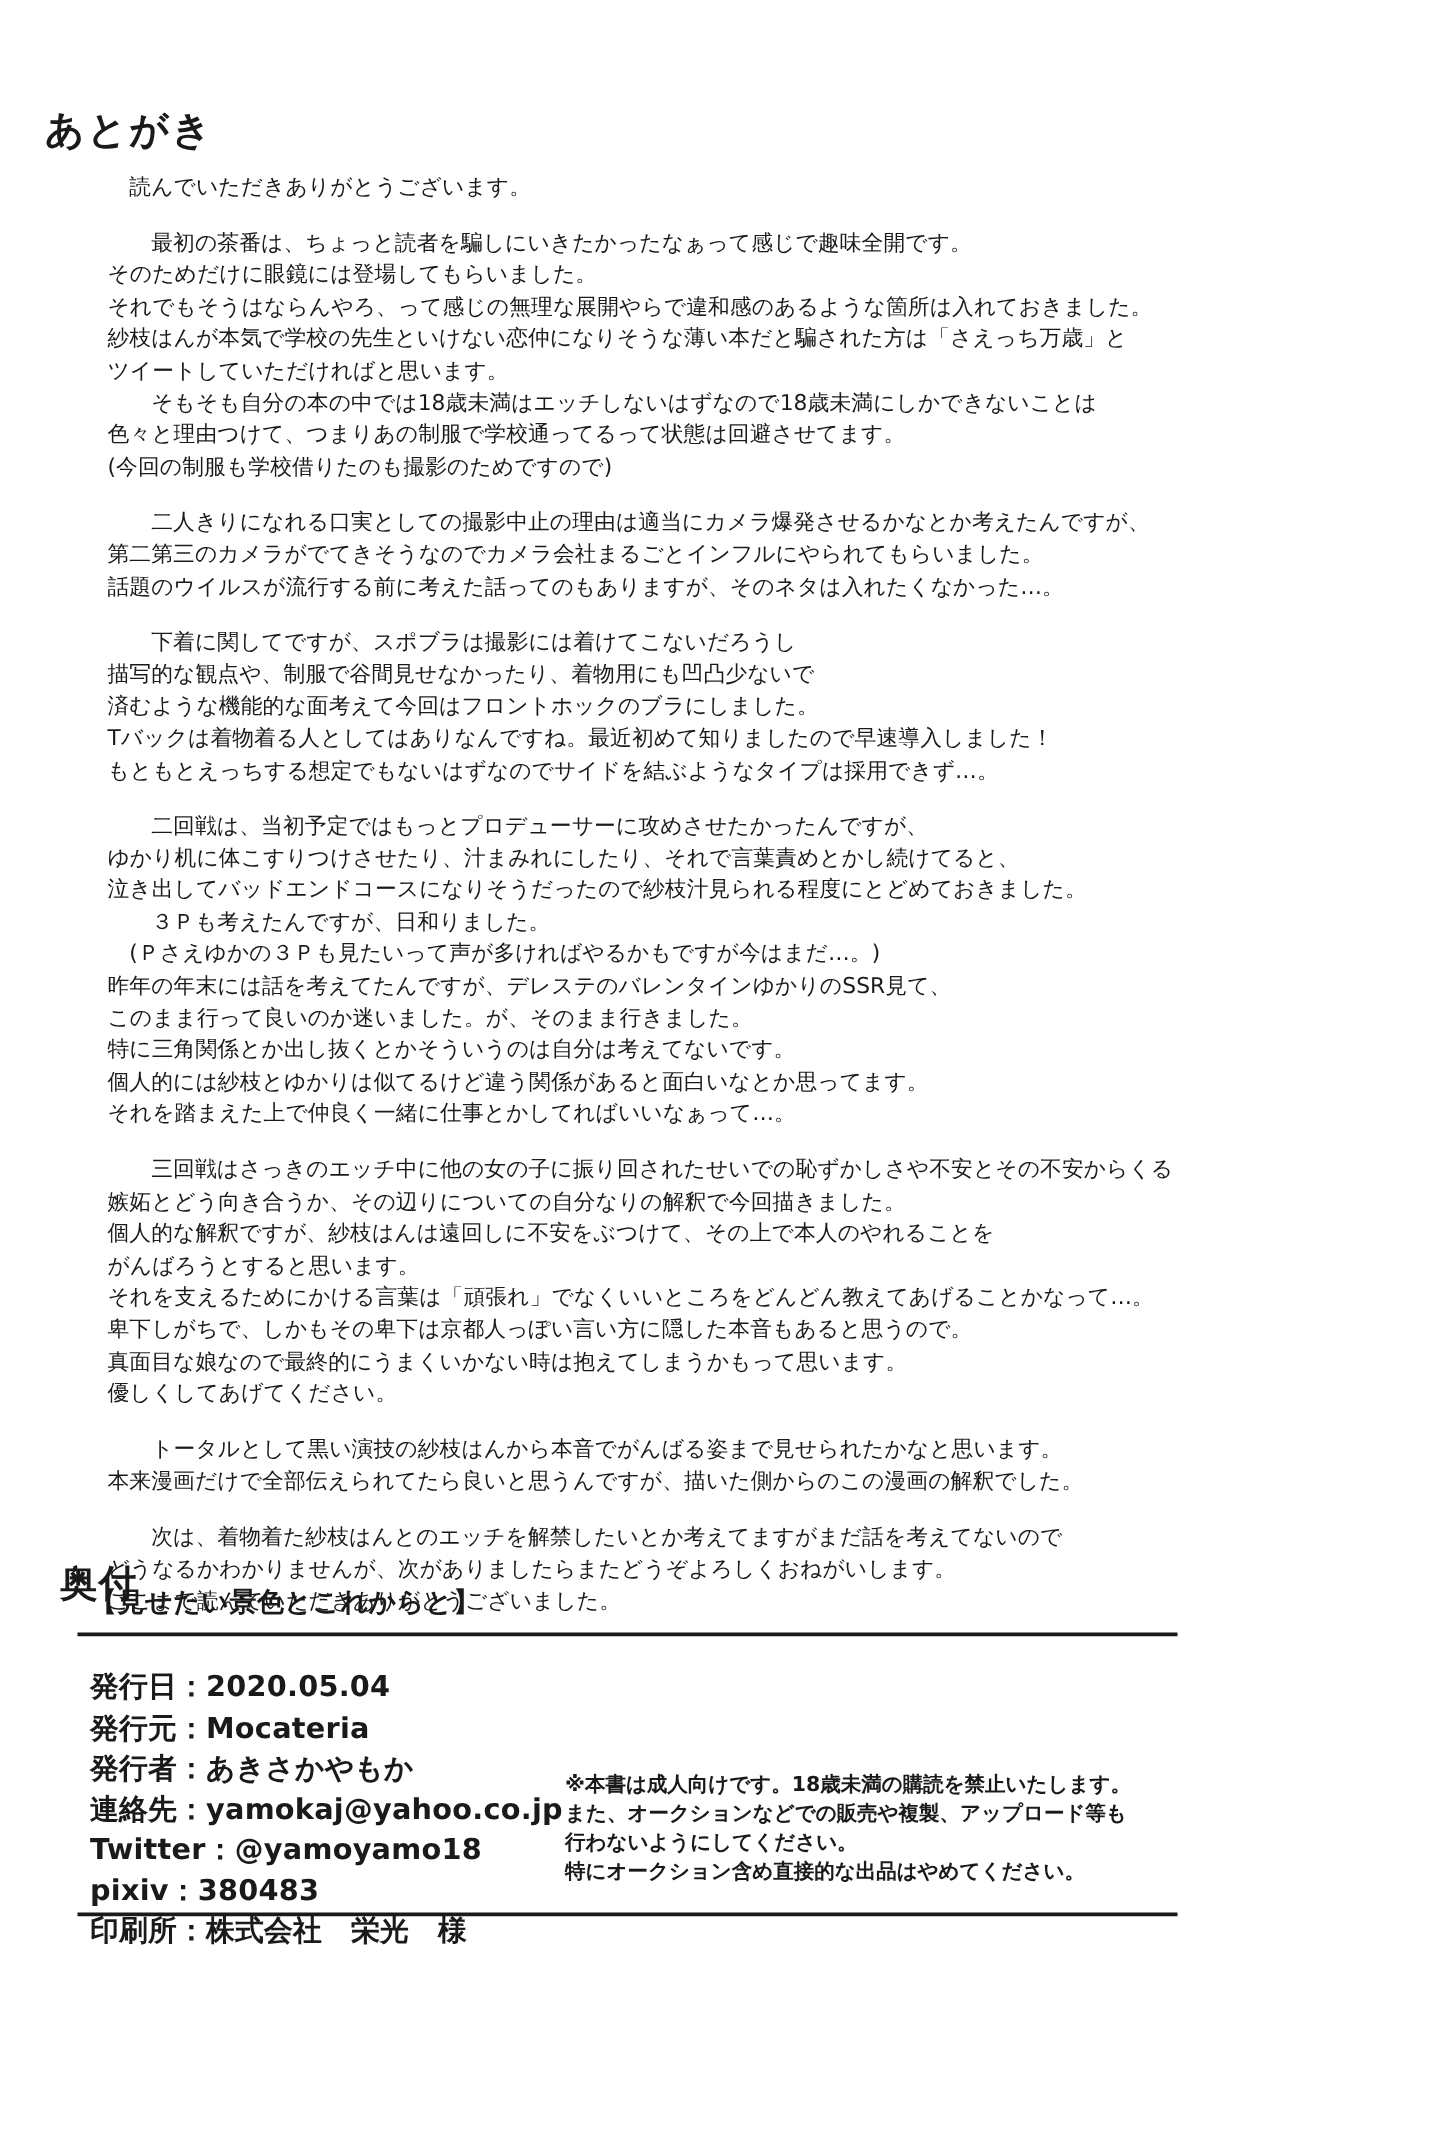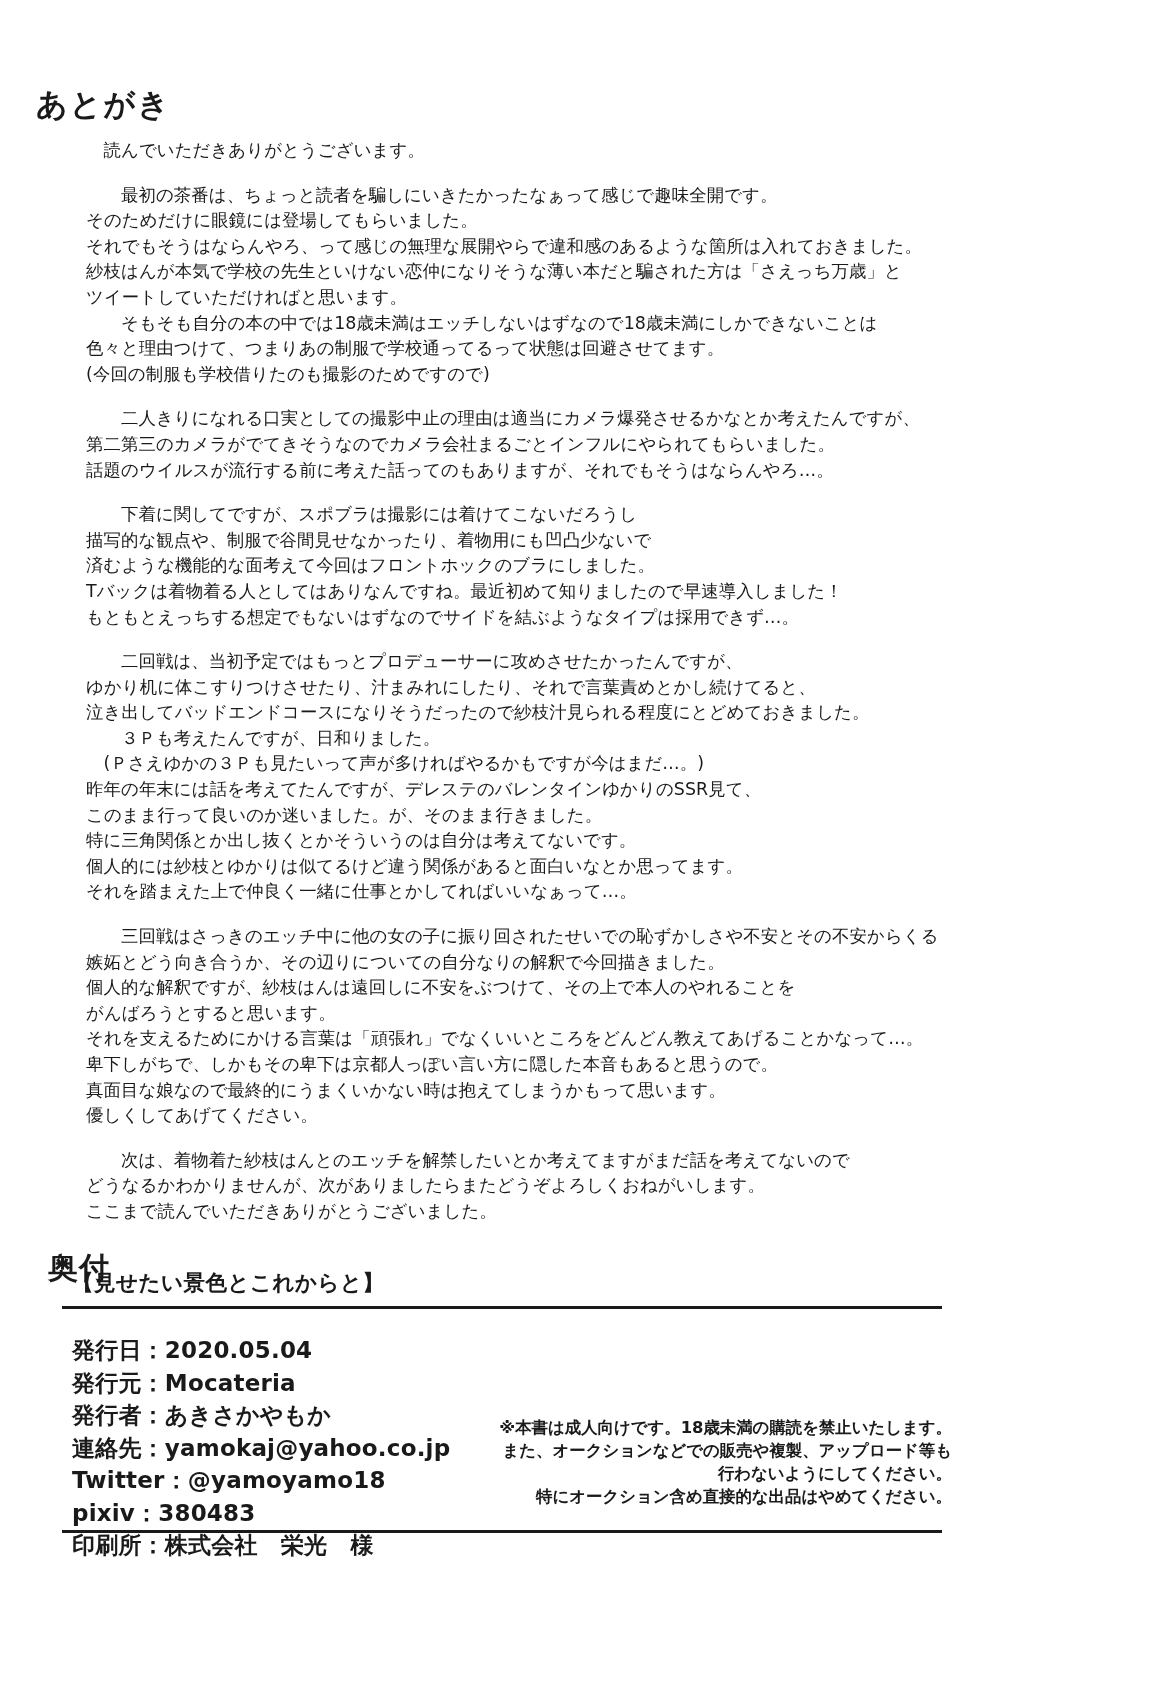--- a/index.html
+++ b/index.html
@@ -99,21 +99,20 @@
     left: 452px;
     top: 1416px;
     width: 500px;
     font-size: 16.4px;
     line-height: 23px;
     font-weight: 600;
     letter-spacing: 0px;
   }
   .colophon-note div {
     white-space: pre-wrap;
-    text-align: right;
   }
   .bottom-rule {
     position: absolute;
     left: 62px;
     top: 1530px;
     width: 880px;
     height: 3px;
     background: #1a1a1a;
   }
 </style>
@@ -129,21 +128,21 @@
     <p class="gap">　　最初の茶番は、ちょっと読者を騙しにいきたかったなぁって感じで趣味全開です。
 そのためだけに眼鏡には登場してもらいました。
 それでもそうはならんやろ、って感じの無理な展開やらで違和感のあるような箇所は入れておきました。
 紗枝はんが本気で学校の先生といけない恋仲になりそうな薄い本だと騙された方は「さえっち万歳」と
 ツイートしていただければと思います。
 　　そもそも自分の本の中では18歳未満はエッチしないはずなので18歳未満にしかできないことは
 色々と理由つけて、つまりあの制服で学校通ってるって状態は回避させてます。
 (今回の制服も学校借りたのも撮影のためですので)</p>
     <p class="gap">　　二人きりになれる口実としての撮影中止の理由は適当にカメラ爆発させるかなとか考えたんですが、
 第二第三のカメラがでてきそうなのでカメラ会社まるごとインフルにやられてもらいました。
-話題のウイルスが流行する前に考えた話ってのもありますが、それでもそうはならんやろ…。</p>
+話題のウイルスが流行する前に考えた話ってのもありますが、そのネタは入れたくなかった…。</p>
     <p class="gap">　　下着に関してですが、スポブラは撮影には着けてこないだろうし
 描写的な観点や、制服で谷間見せなかったり、着物用にも凹凸少ないで
 済むような機能的な面考えて今回はフロントホックのブラにしました。
 Tバックは着物着る人としてはありなんですね。最近初めて知りましたので早速導入しました！
 もともとえっちする想定でもないはずなのでサイドを結ぶようなタイプは採用できず…。</p>
     <p class="gap">　　二回戦は、当初予定ではもっとプロデューサーに攻めさせたかったんですが、
 ゆかり机に体こすりつけさせたり、汁まみれにしたり、それで言葉責めとかし続けてると、
 泣き出してバッドエンドコースになりそうだったので紗枝汁見られる程度にとどめておきました。
 　　３Ｐも考えたんですが、日和りました。
 　(Ｐさえゆかの３Ｐも見たいって声が多ければやるかもですが今はまだ…。)
@@ -153,20 +152,22 @@
 個人的には紗枝とゆかりは似てるけど違う関係があると面白いなとか思ってます。
 それを踏まえた上で仲良く一緒に仕事とかしてればいいなぁって…。</p>
     <p class="gap">　　三回戦はさっきのエッチ中に他の女の子に振り回されたせいでの恥ずかしさや不安とその不安からくる
 嫉妬とどう向き合うか、その辺りについての自分なりの解釈で今回描きました。
 個人的な解釈ですが、紗枝はんは遠回しに不安をぶつけて、その上で本人のやれることを
 がんばろうとすると思います。
 それを支えるためにかける言葉は「頑張れ」でなくいいところをどんどん教えてあげることかなって…。
 卑下しがちで、しかもその卑下は京都人っぽい言い方に隠した本音もあると思うので。
 真面目な娘なので最終的にうまくいかない時は抱えてしまうかもって思います。
 優しくしてあげてください。</p>
+    <p class="gap">　　トータルとして黒い演技の紗枝はんから本音でがんばる姿まで見せられたかなと思います。
+本来漫画だけで全部伝えられてたら良いと思うんですが、描いた側からのこの漫画の解釈でした。</p>
     <p class="gap">　　次は、着物着た紗枝はんとのエッチを解禁したいとか考えてますがまだ話を考えてないので
 どうなるかわかりませんが、次がありましたらまたどうぞよろしくおねがいします。
 ここまで読んでいただきありがとうございました。</p>
   </div>
 
   <h2 class="colophon-title">奥付</h2>
 
   <div class="colophon-work">【見せたい景色とこれからと】</div>
 
   <div class="colophon-rule"></div>

